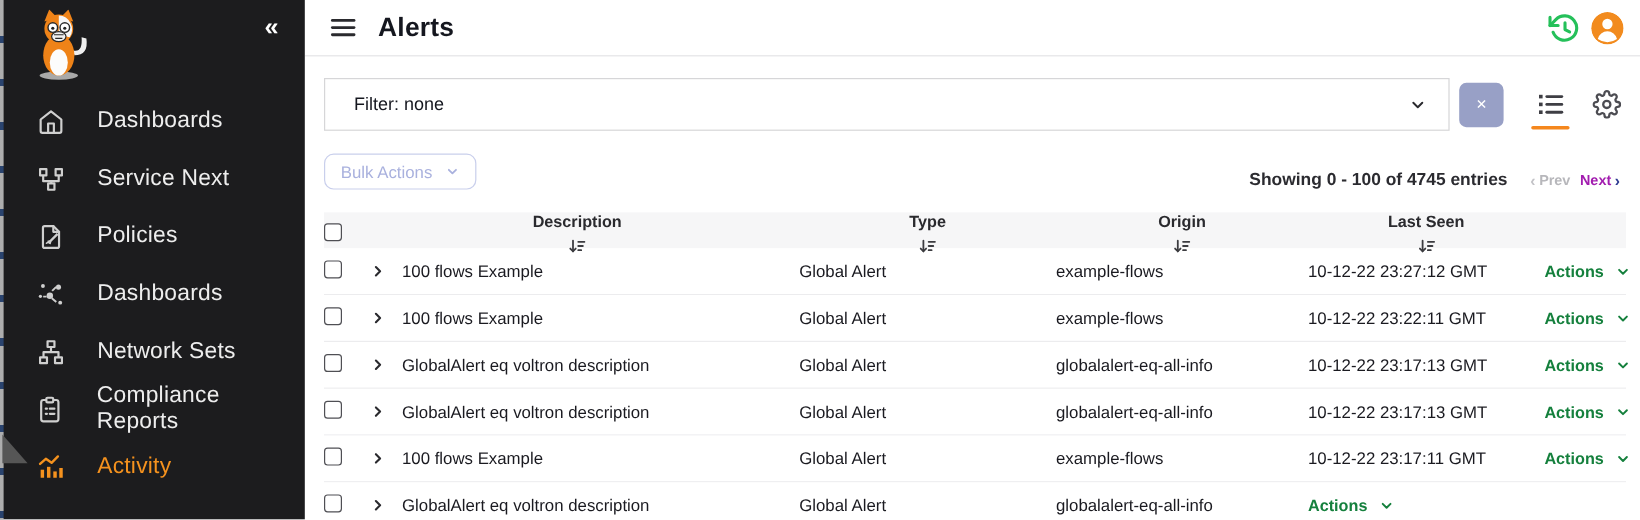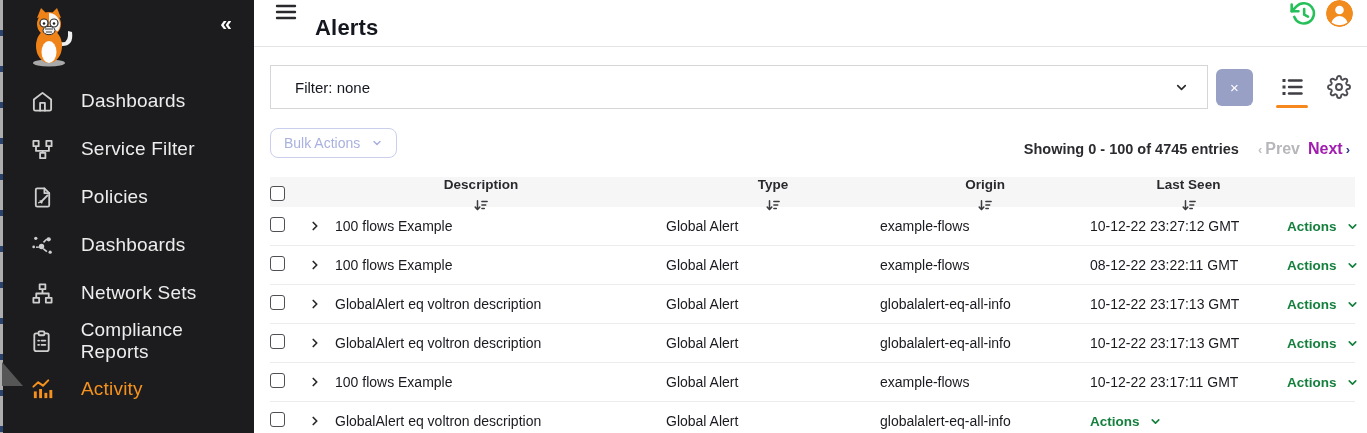--- a/index.html
+++ b/index.html
@@ -32,21 +32,21 @@
     display:flex;align-items:center;height:48px;padding-left:30px;gap:27px;
     font-size:19px;font-weight:500;letter-spacing:.2px;color:#ededed;cursor:pointer;
   }
   .nav-item .nav-icon{width:24px;height:24px;display:flex;align-items:center;justify-content:center;color:#cfcfcf;}
   .nav-item .nav-icon svg{width:23px;height:23px;}
   .nav-item.active{color:#F5921E;}
   .nav-item.active .nav-icon{color:#F5921E;}
   
   .main{flex:1;display:flex;flex-direction:column;background:#fff;min-width:0;}
   .topbar{
-    height:46px;min-height:46px;display:flex;align-items:flex-start;
+    height:46px;min-height:46px;display:flex;align-items:center;
     padding:0 14px 0 20px;border-bottom:1px solid #e4e4e6;background:#fff;
   }
   .hamburger{width:24px;height:24px;color:#2a2a2e;cursor:pointer;display:flex;align-items:center;}
   .page-title{font-size:22px;font-weight:700;color:#15171f;margin-left:17px;letter-spacing:.2px;}
   .topbar-right{margin-left:auto;display:flex;align-items:center;gap:9px;}
   .icon-btn{background:none;border:none;padding:0;cursor:pointer;display:flex;align-items:center;}
   .avatar{width:27px;height:27px;border-radius:50%;}
   
   .filter-row{display:flex;align-items:center;margin:18px 14px 0 16px;}
   .filter-select{
@@ -72,21 +72,21 @@
   .bulk-btn{
     height:30px;padding:0 13px;border:1px solid #c9cfec;border-radius:8px;background:#fff;
     color:#A9B1DE;font-size:14px;font-weight:500;display:flex;align-items:center;gap:11px;cursor:default;
   }
   .bulk-btn svg{width:12px;height:12px;}
   .paging{margin-left:auto;display:flex;align-items:center;}
   .showing{font-size:14.5px;font-weight:600;color:#2b2b30;margin-right:16px;}
   .pg-chev{font-size:13px;font-weight:700;margin:0 3px;}
   .pg-chev.gray{color:#c2c2c6;}
   .pg-chev.navy{color:#2B3990;}
-  .pg-link{background:none;border:none;padding:0;font-family:inherit;font-size:16px;font-weight:700;cursor:pointer;}
+  .pg-link{background:none;border:none;padding:0;font-family:inherit;font-size:12px;font-weight:700;cursor:pointer;}
   .pg-link.prev{color:#b7b7bb;margin-right:8px;cursor:default;}
   .pg-link.next{color:#a21caf;}
   
   .table{margin:19px 12px 0 16px;}
   .tgrid{display:grid;grid-template-columns:26px 370px 214px 210px 197px 1fr;align-items:center;}
   .thead{background:#f6f6f7;height:30px;font-size:13.5px;font-weight:700;color:#2a2a2e;}
   .th{display:flex;align-items:center;gap:6px;flex-direction:column;}
   .sort-ic{display:flex;color:#3c3c40;}
   .trow{height:38px;border-bottom:1px solid #ececee;font-size:14px;color:#1a1a20;background:#fff;}
   .cb{
@@ -135,21 +135,21 @@
 
   <div class="nav-item">
     <span class="nav-icon">
           <svg viewBox="0 0 24 24" fill="none" stroke="currentColor" stroke-width="1.9" stroke-linejoin="round">
             <rect x="2.5" y="3" width="5.5" height="5.5"></rect>
             <rect x="16" y="3" width="5.5" height="5.5"></rect>
             <rect x="9.5" y="15.5" width="5.5" height="5.5"></rect>
             <path d="M5.2 8.5 v5 h7 v2 M18.7 8.5 v5 h-6.5"></path>
           </svg>
         </span>
-    <span class="nav-label">Service Filter</span>
+    <span class="nav-label">Service Next</span>
   </div>
 
   <div class="nav-item">
     <span class="nav-icon">
           <svg viewBox="0 0 24 24" fill="none" stroke="currentColor" stroke-width="1.9" stroke-linecap="round" stroke-linejoin="round">
             <path d="M14 2.5H6.5A1.5 1.5 0 0 0 5 4v16a1.5 1.5 0 0 0 1.5 1.5h11A1.5 1.5 0 0 0 19 20V7.5z"></path>
             <polyline points="14 2.5 14 7.5 19 7.5"></polyline>
             <path d="M8.5 15.5 l2.5-1 6-6 1.5 1.5-6 6-1 2.5z" fill="currentColor" stroke="none"></path>
             <path d="M8 17.5 q1.5-1.5 3 0" stroke-width="1.3"></path>
           </svg>
@@ -370,21 +370,21 @@
     <div class="cell-desc">
       <span class="row-chev">
         <svg width="14" height="14" viewBox="0 0 24 24" fill="none" stroke="currentColor" stroke-width="3" stroke-linecap="round" stroke-linejoin="round">
                 <polyline points="9 18 15 12 9 6"></polyline>
               </svg>
       </span>
       <span>100 flows Example</span>
     </div>
     <div>Global Alert</div>
     <div>example-flows</div>
-    <div>08-12-22 23:22:11 GMT</div>
+    <div>10-12-22 23:22:11 GMT</div>
     <div class="cell-actions">
       <span>Actions</span>
       <svg viewBox="0 0 24 24" fill="none" stroke="currentColor" stroke-width="3" stroke-linecap="round" stroke-linejoin="round">
               <polyline points="6 9 12 15 18 9"></polyline>
             </svg>
     </div>
   </div>
 
   <div class="tgrid trow">
     <div><input type="checkbox" class="cb" style=""></div>

